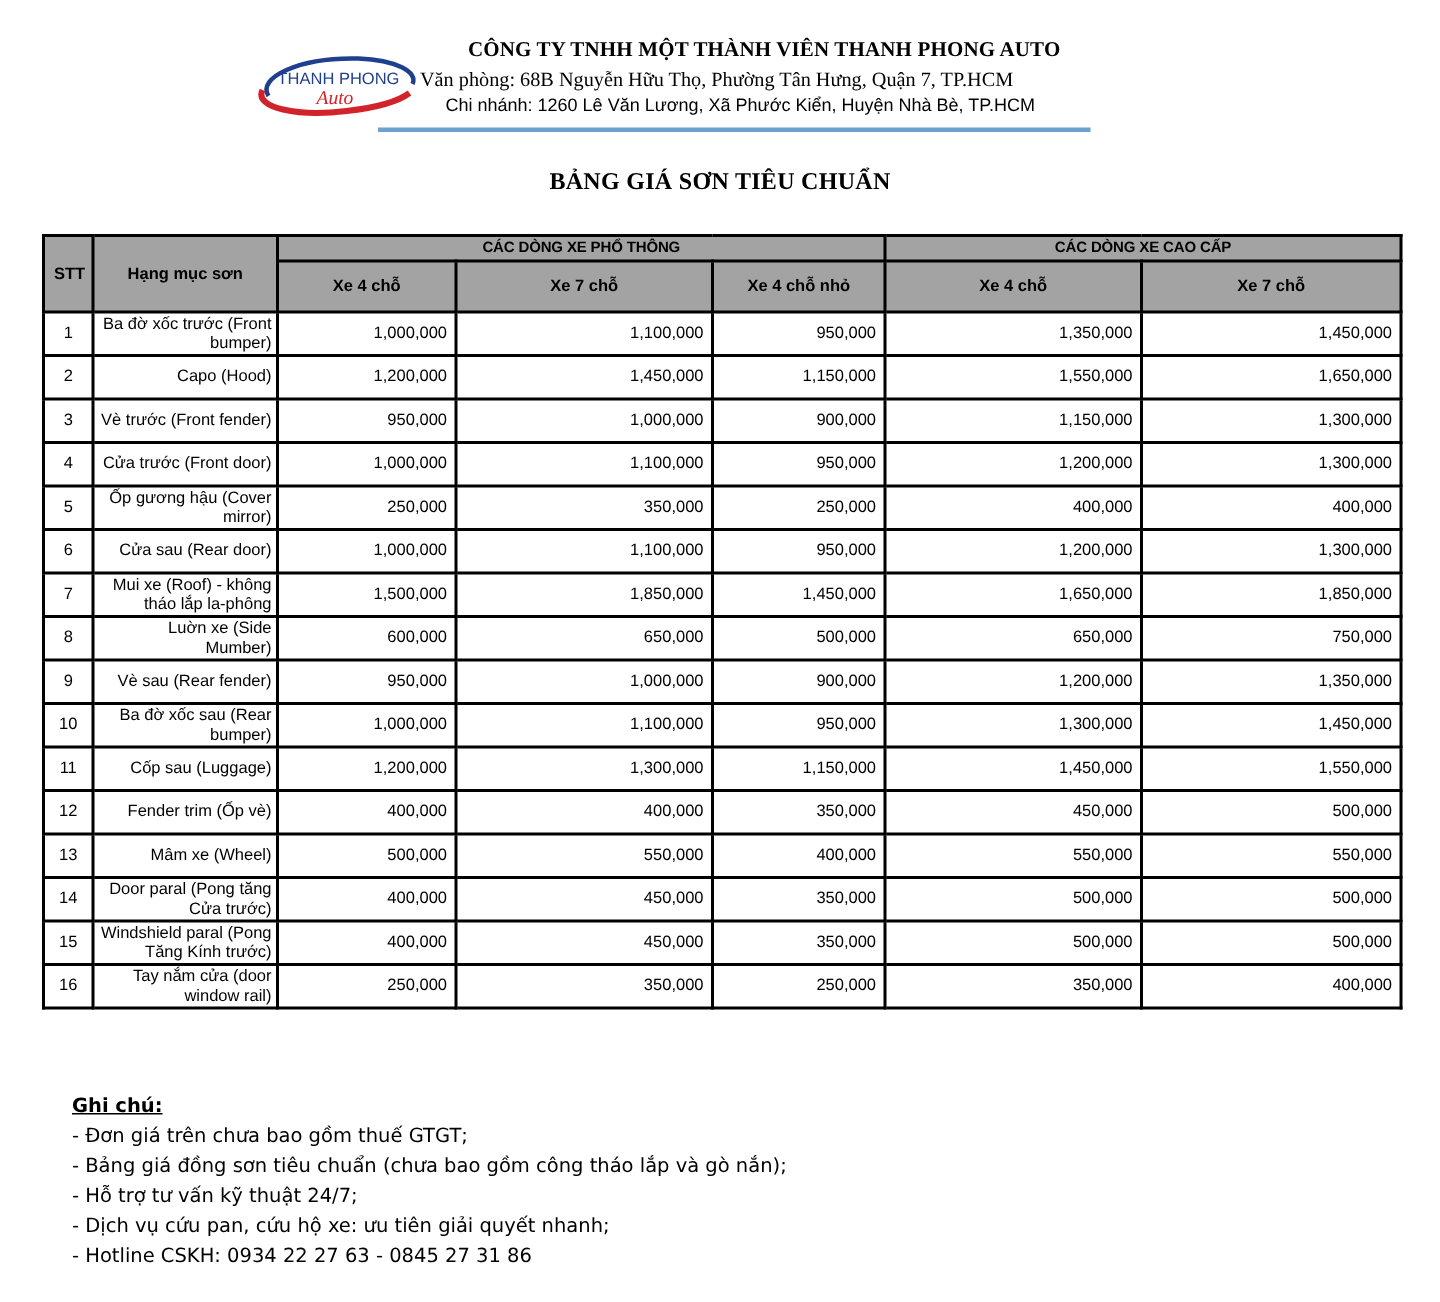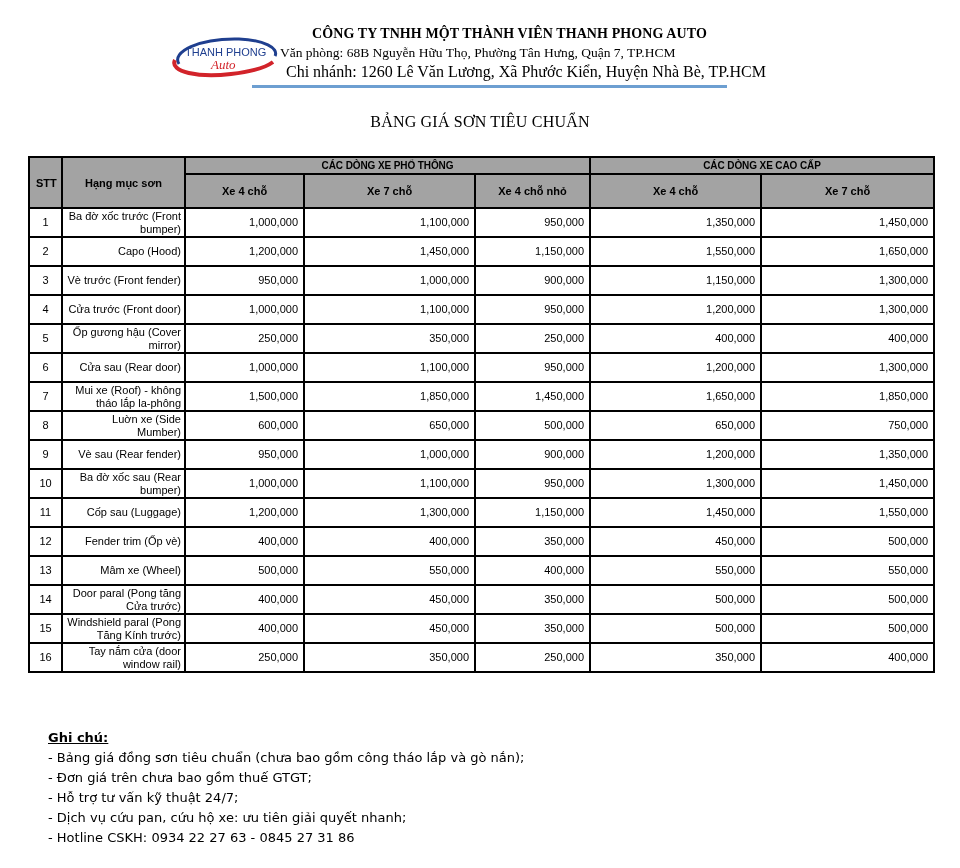--- a/index.html
+++ b/index.html
@@ -2,24 +2,24 @@
 <html><head>
 <meta charset="utf-8">
 <style>
   html, body { margin: 0; padding: 0; background: #ffffff; }
   body { width: 960px; height: 868px; position: relative; overflow: hidden; font-family: "Liberation Sans", sans-serif; color: #000; }
 
   .logo { position: absolute; left: 169px; top: 34px; width: 112px; height: 44px; }
   .company-block { position: absolute; left: 252px; top: 26px; width: 480px; }
   .company-name { position: absolute; left: 28px; top: 0; font-family: "Liberation Serif", serif; font-weight: bold; font-size: 14px; letter-spacing: 0.1px; white-space: nowrap; margin-left: 32px; }
   .company-office { position: absolute; left: 28px; top: 19px; font-family: "Liberation Serif", serif; font-size: 13.5px; white-space: nowrap; text-align: center; }
-  .company-branch { position: absolute; left: 34px; top: 37px; font-family: Liberation Serif, serif; font-size: 16px; white-space: nowrap; }
+  .company-branch { position: absolute; left: 45px; top: 37px; font-family: Liberation Sans, sans-serif; font-size: 12px; white-space: nowrap; }
   .header-rule { position: absolute; left: 252px; top: 85px; width: 475px; height: 3px; background: #6d9fd1; }
 
-  .page-title { position: absolute; left: 0; width: 960px; top: 113px; text-align: center; font-family: "Liberation Serif", serif; font-weight: normal; font-size: 16px; letter-spacing: 0.2px; }
+  .page-title { position: absolute; left: 0; width: 960px; top: 113px; text-align: center; font-family: "Liberation Serif", serif; font-weight: bold; font-size: 16px; letter-spacing: 0.2px; }
 
   table.price-table { position: absolute; left: 28px; top: 156px; width: 905px; border-collapse: collapse; table-layout: fixed; }
   .price-table th, .price-table td { border: 2px solid #000; padding: 0 6px; font-size: 11px; }
   .price-table th { background: #a3a3a3; font-weight: bold; text-align: center; }
   .price-table th.group { height: 15px; font-size: 10px; font-weight: normal; font-family: "Liberation Sans Narrow", "Liberation Sans", sans-serif; letter-spacing: -0.1px; }
   .price-table th.group span { font-weight: bold; }
   .price-table th.sub { height: 32px; }
   .price-table td { height: 27px; line-height: 13px; }
   .price-table td.stt { text-align: center; padding: 0; }
   .price-table td.item { text-align: right; padding: 0 3px; }
@@ -217,18 +217,18 @@
         <td class="num">350,000</td>
         <td class="num">250,000</td>
         <td class="num">350,000</td>
         <td class="num">400,000</td>
       </tr>
     </tbody>
 </table>
 
 <div class="notes">
   <div class="notes-title">Ghi chú:</div>
+  <div>- Đơn giá trên chưa bao gồm thuế GTGT;</div>
   <div>- Bảng giá đồng sơn tiêu chuẩn (chưa bao gồm công tháo lắp và gò nắn);</div>
-  <div>- Đơn giá trên chưa bao gồm thuế GTGT;</div>
   <div>- Hỗ trợ tư vấn kỹ thuật 24/7;</div>
   <div>- Dịch vụ cứu pan, cứu hộ xe: ưu tiên giải quyết nhanh;</div>
   <div>- Hotline CSKH: 0934 22 27 63  - 0845 27 31 86</div>
 </div>
 
 </body></html>

